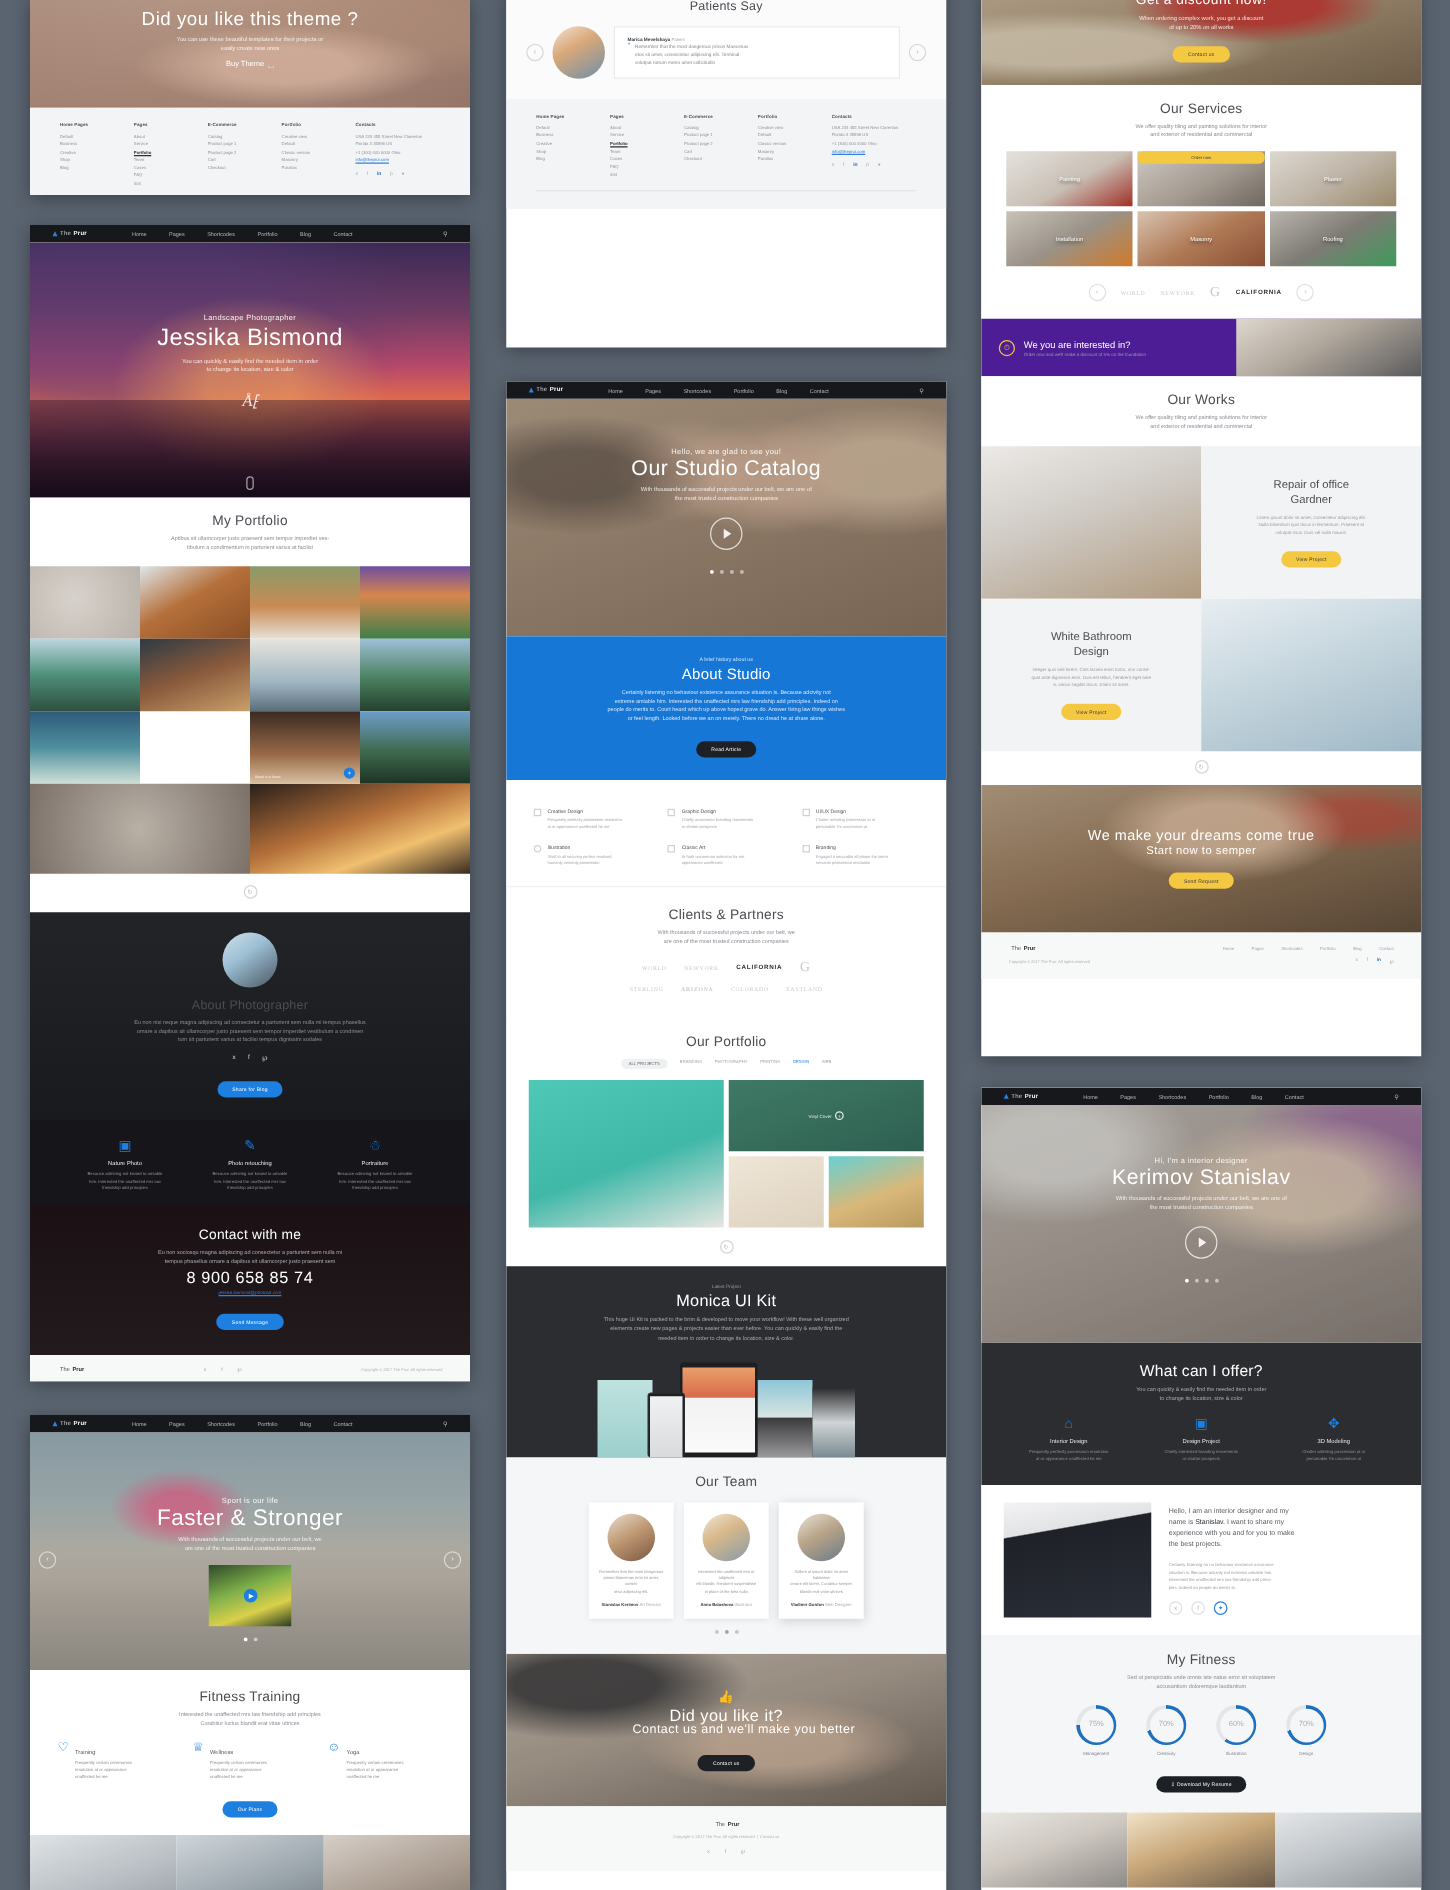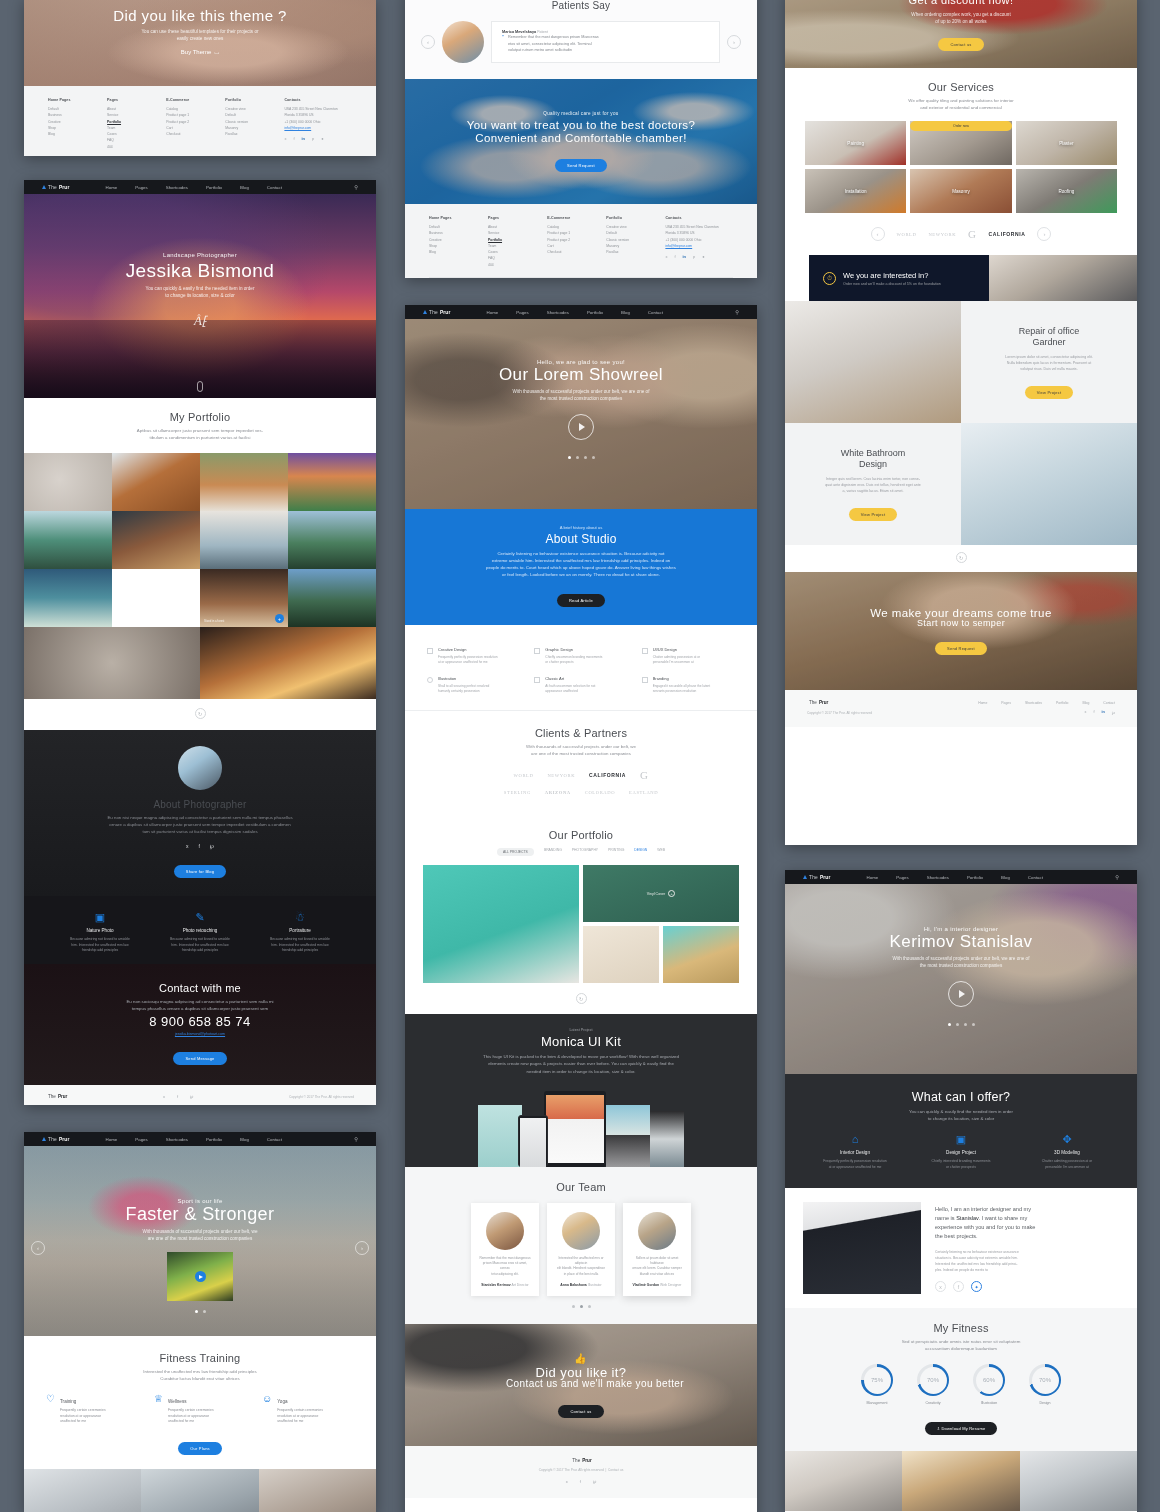--- a/index.html
+++ b/index.html
@@ -163,21 +163,21 @@
 
   
   .filters { display:flex; justify-content:center; gap:10px; margin-top:7px; }
   .filters span { font-size:3.4px; color:#a3a7ac; }
   .filters span.on { background:#eef0f1; border-radius:8px; padding:2px 6px; color:#6a6e73; }
   .filters span.act { color:#2f82e0; }
 
   .circbtn { width:11px;height:11px;border-radius:50%;border:1px solid #d4d7da;color:#b2b6ba;font-size:5px;
              display:flex;align-items:center;justify-content:center;margin:10px auto 0; }
 
-  .banner-dark { background:#0f172a; display:flex;margin-left:24px; }
+  .banner-dark { background:#4c1d95; display:flex; }
   .banner-dark .bl { flex:1; padding:10px 14px; display:flex; align-items:center; gap:7px; }
   .banner-dark h4 { font-size:7.5px; color:#fff; font-weight:300; }
   .banner-dark p { font-size:3.6px; color:#9a9da2; margin-top:2px; }
   .banner-dark .ic { width:13px;height:13px;border-radius:50%;border:1px solid #f5c842;color:#f5c842;
                      font-size:6px;display:flex;align-items:center;justify-content:center;flex:none; }
   .banner-dark .br { width:148px; background-size:cover; background-position:center; }
 
   
   .aboutp { display:flex; background:#fff; padding:14px 18px; gap:14px; align-items:center; }
   .aboutp .pimg { width:118px; height:92px; background-size:cover; background-position:center bottom; flex:none;}
@@ -510,36 +510,20 @@
               <div class="ttext" style="margin-top:0">Remember that the most dangerous prison Maecenas</div>
               <div class="ttext" style="margin-top:0">etos sit amet, consectetur adipiscing elit. Terminal</div>
               <div class="ttext" style="margin-top:0">volutpat rutrum metro amet sollicitudin</div>
             </div>
           </div>
         </div>
         <span class="arrowc" style="border-color:#d6d9dc;color:#b2b6ba;">›</span>
       </div>
     </div>
 
-    <div class="hero" style="height:125px;">
-      <div class="shade" style="background:linear-gradient(150deg,#2f7ab8 0%,#1f6fb0 40%,#2a84c2 70%,#1a5f96 100%);"></div>
-      <div class="shade" style="background:
-        radial-gradient(ellipse at 28% 28%,rgba(240,220,205,.85) 0 6%,transparent 15%),
-        radial-gradient(ellipse at 82% 26%,rgba(240,220,205,.85) 0 6%,transparent 15%),
-        radial-gradient(ellipse at 50% 62%,rgba(235,205,185,.9) 0 13%,transparent 30%),
-        radial-gradient(ellipse at 30% 70%,rgba(235,205,185,.75) 0 11%,transparent 26%),
-        radial-gradient(ellipse at 72% 70%,rgba(235,205,185,.75) 0 11%,transparent 26%);"></div>
-      <div class="shade" style="background:rgba(25,70,110,.26);"></div>
-      <div class="inner">
-        <div class="kicker" style="font-size:4.6px;">Quality medical care just for you</div>
-        <div class="htitle" style="font-size:11.5px;margin-top:3px;">You want to treat you to the best doctors?</div>
-        <div class="htitle" style="font-size:11.5px;">Convenient and Comfortable chamber!</div>
-        <div style="margin-top:9px;"><span class="btn btn-blue">Send Request</span></div>
-      </div>
-    </div>
 
     <div class="ftr">
       <div class="ftr-cols">
         <div class="fcol">
           <h5>Home Pages</h5>
           <a>Default</a>
           <a>Business</a>
           <a>Creative</a>
           <a>Shop</a>
           <a>Blog</a>
@@ -615,21 +599,21 @@
     <div class="hero" style="height:190px;">
       <div class="shade" style="background:linear-gradient(160deg,#bba68e 0%,#a8907a 45%,#8c7560 100%);"></div>
       <div class="shade" style="background:
         radial-gradient(ellipse at 16% 32%,rgba(70,60,55,.55) 0 11%,transparent 26%),
         radial-gradient(ellipse at 42% 30%,rgba(225,190,165,.7) 0 9%,transparent 22%),
         radial-gradient(ellipse at 60% 33%,rgba(225,190,165,.8) 0 11%,transparent 26%),
         radial-gradient(ellipse at 86% 30%,rgba(235,210,180,.75) 0 12%,transparent 28%);"></div>
       <div class="shade" style="background:rgba(45,40,35,.22);"></div>
       <div class="inner" style="justify-content:flex-start;padding-top:40px;">
         <div class="kicker">Hello, we are glad to see you!</div>
-        <div class="htitle" style="font-size:17px;margin-top:1px;">Our Lorem Showreel</div>
+        <div class="htitle" style="font-size:17px;margin-top:1px;">Our Studio Catalog</div>
         <div class="hsub" style="max-width:56%;">With thousands of successful projects under our belt, we are one of</div>
         <div class="hsub" style="margin-top:0;">the most trusted construction companies</div>
         <div class="playbtn" style="margin-top:12px;">
             <i></i>
           </div>
         <div class="dots" style="margin-top:16px;">
             <i class="on"></i>
             <i></i>
             <i></i>
             <i></i>
@@ -879,20 +863,25 @@
       <div class="bl">
         <span class="ic">⏱</span>
         <div>
           <h4>We you are interested in?</h4>
           <p>Order now and we'll make a discount of 5% on the foundation</p>
         </div>
       </div>
       <div class="br" style="background:linear-gradient(150deg,#ded7cf 0%,#b0a79c 45%,#5a5a5c 100%);"></div>
     </div>
 
+    <div class="sec" style="padding:13px 20px 13px;">
+      <h2>Our Works</h2>
+      <p class="lead">We offer quality tiling and painting solutions for interior</p>
+      <p class="lead" style="margin-top:0">and exterior of residential and commercial</p>
+    </div>
 
     <div class="workrow" style="height:122px;">
       <div class="ph" style="background:linear-gradient(160deg,#eceae7 0%,#cfcac4 45%,#b09a7e 100%);"></div>
       <div class="worktxt">
         <h3>Repair of office</h3>
         <h3>Gardner</h3>
         <p>Lorem ipsum dolor sit amet, consectetur adipiscing elit.</p>
         <p style="margin-top:0">Nulla bibendum quis lacus in fermentum. Praesent at</p>
         <p style="margin-top:0">volutpat risus. Duis vel nulla mauris.</p>
         <div style="margin-top:7px;"><span class="btn btn-yellow">View Project</span></div>

